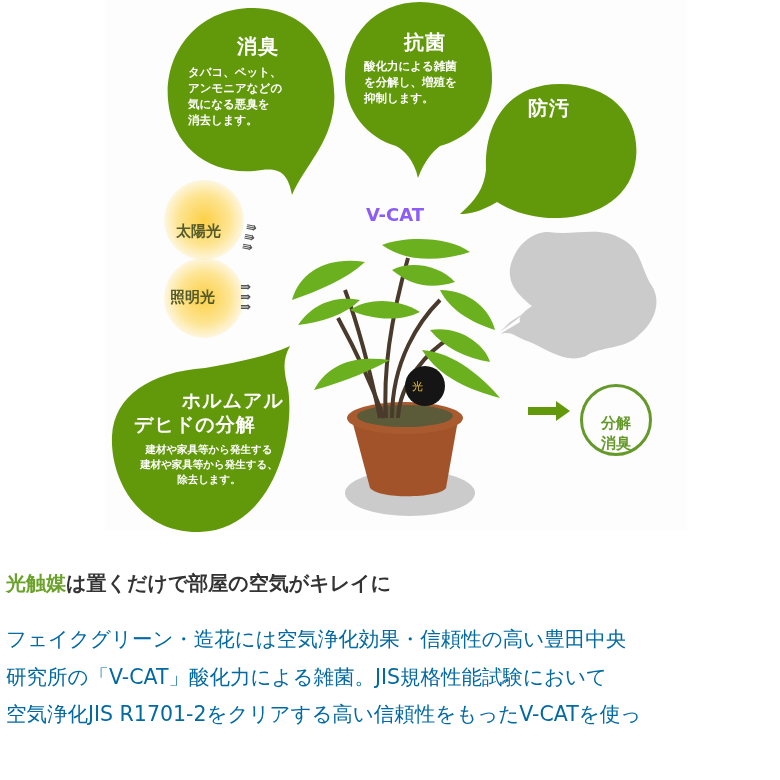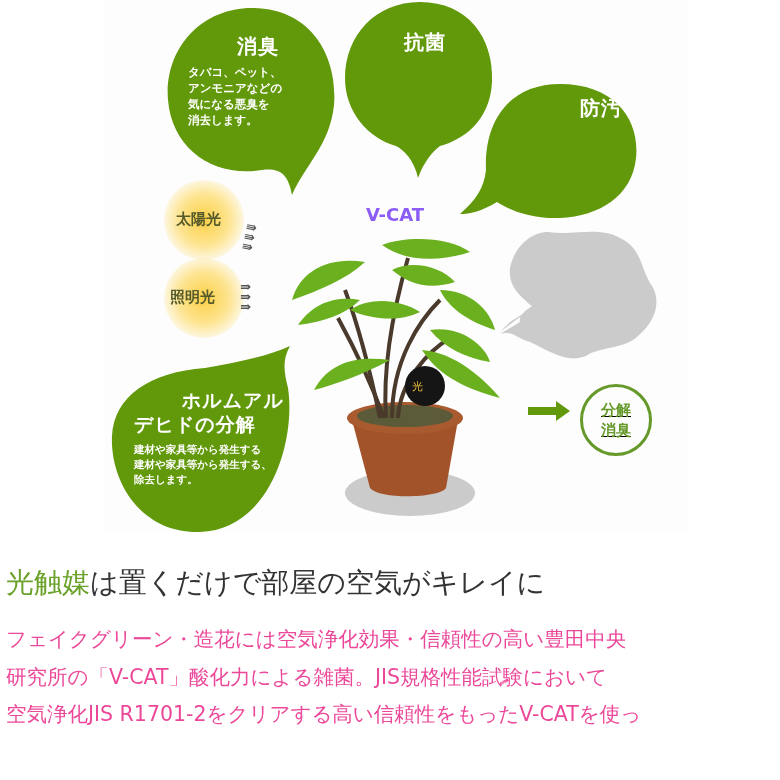--- a/index.html
+++ b/index.html
@@ -10,25 +10,25 @@
   .bubble { position: absolute; color: #fff; font-weight: bold; text-align: left; }
   .bubble .b-title { display: block; text-align: center; font-size: 20px; line-height: 24px; letter-spacing: 1px; }
   .bubble .b-text { display: block; font-size: 11.5px; line-height: 16px; margin-top: 6px; }
   .sun { position: absolute; width: 80px; height: 80px; border-radius: 50%;
          background: radial-gradient(circle, rgba(252,205,60,0.95) 0%, rgba(253,220,110,0.75) 45%, rgba(255,240,190,0.25) 75%, rgba(255,255,255,0) 100%); }
   .sun-label { position: absolute; font-size: 15px; font-weight: bold; color: #555a2b; }
   .arrows { position: absolute; color: #555; font-size: 13px; line-height: 10px; font-weight: bold; letter-spacing: -2px; }
   .vcat { position: absolute; left: 366px; top: 204px; font-size: 18px; font-weight: bold; color: #8b5cf6; }
   .smell-text { position: absolute; left: 572px; top: 262px; font-size: 15px; line-height: 24px; font-weight: bold; color: #3f3f3f; }
   .result-circle { position: absolute; left: 580px; top: 384px; width: 66px; height: 66px; border: 3px solid #65992a; border-radius: 50%;
-                   display: flex; align-items: center; justify-content: center; text-align: center; text-decoration: underline; }
+                   display: flex; align-items: flex-end; justify-content: center; text-align: center; }
   .result-circle span { color: #65992a; font-size: 15px; line-height: 20px; font-weight: bold; }
-  .headline { position: absolute; left: 6px; top: 565px; font-size: 28px; line-height: 36px; color: #333; font-weight: 400; white-space: nowrap; }
+  .headline { position: absolute; left: 6px; top: 565px; font-size: 20px; line-height: 36px; color: #333; font-weight: 700; white-space: nowrap; }
   .headline .hl-green { color: #6aa22a; }
-  .body-text { position: absolute; left: 6px; top: 621px; width: 770px; font-size: 20.5px; line-height: 37.5px; color: #ec4899; }
+  .body-text { position: absolute; left: 6px; top: 621px; width: 770px; font-size: 20.5px; line-height: 37.5px; color: #0369a1; }
   .body-text div { white-space: nowrap; }
 </style>
 </head>
 <body>
 
 <div class="illus">
   <div class="illus-bg"></div>
 
   <svg width="780" height="540" style="position:absolute;left:0;top:0">
 
@@ -81,38 +81,43 @@
     <span class="b-text">
       <span style="display:block">タバコ、ペット、</span>
       <span style="display:block">アンモニアなどの</span>
       <span style="display:block">気になる悪臭を</span>
       <span style="display:block">消去します。</span>
     </span>
   </div>
 
   <div class="bubble" style="left:364px;top:30px;width:122px;">
     <span class="b-title">抗菌</span>
+    <span class="b-text" style="margin-top:4px">
+      <span style="display:block">酸化力による雑菌</span>
+      <span style="display:block">を分解し、増殖を</span>
+      <span style="display:block">抑制します。</span>
+    </span>
   </div>
 
-  <div class="bubble" style="left:546px;top:96px;width:110px;">
+  <div class="bubble" style="left:494px;top:96px;width:110px;">
     <span class="b-title">防汚</span>
   </div>
 
   <div class="bubble" style="left:134px;top:388px;width:150px;">
     <span class="b-title" style="font-size:19px;line-height:24px;text-align:right;padding-left:10px">ホルムアル</span>
     <span class="b-title" style="font-size:19px;line-height:24px;text-align:left;">デヒドの分解</span>
-    <span class="b-text" style="font-size:10.5px;line-height:15px;">
+    <span class="b-text" style="font-size:10.5px;line-height:15px;text-align:center;">
       <span style="display:block">建材や家具等から発生する</span>
       <span style="display:block">建材や家具等から発生する、</span>
       <span style="display:block">除去します。</span>
     </span>
   </div>
 
   <div class="sun" style="left:164px;top:180px;"></div>
-  <div class="sun-label" style="left:176px;top:210px;">太陽光</div>
+  <div class="sun-label" style="left:176px;top:222px;">太陽光</div>
   <div class="arrows" style="left:244px;top:222px;transform:rotate(12deg);">⇛<br>⇛<br>⇛</div>
 
   <div class="sun" style="left:164px;top:258px;"></div>
   <div class="sun-label" style="left:170px;top:288px;">照明光</div>
   <div class="arrows" style="left:240px;top:282px;">⇛<br>⇛<br>⇛</div>
 
   <div class="vcat">V-CAT</div>
 
 
   <div class="result-circle">

